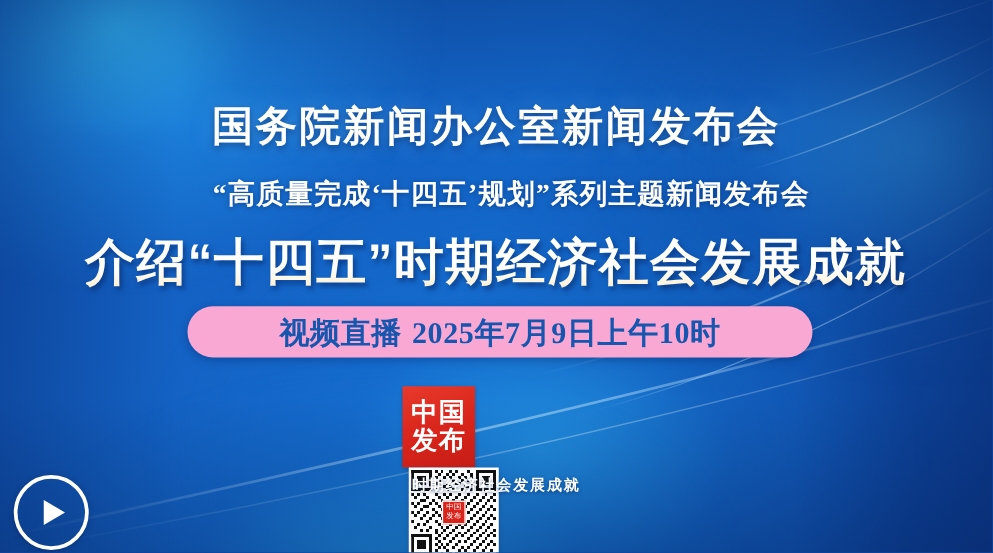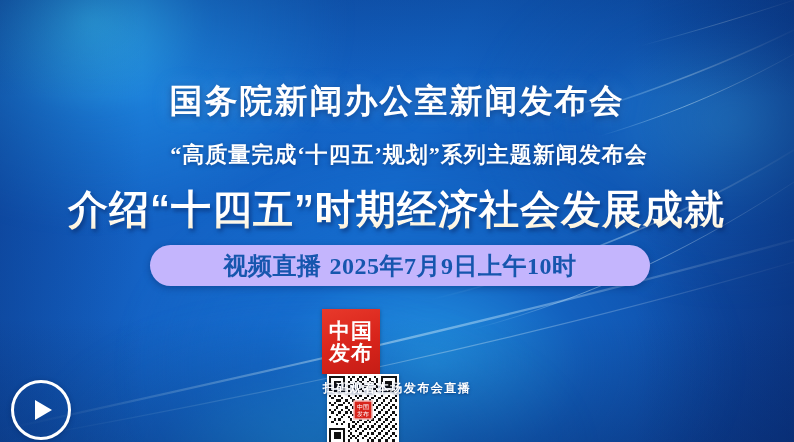--- a/index.html
+++ b/index.html
@@ -63,21 +63,21 @@
     position:absolute;left:0;right:1px;top:182px;text-align:center;
     font-size:40px;font-weight:bold;letter-spacing:1px;
     font-family:"Liberation Sans","DejaVu Sans",sans-serif;
     background:linear-gradient(180deg,#ffffff 0%,#ffffff 58%,#fdf3dc 82%,#f6dca6 100%);
     -webkit-background-clip:text;background-clip:text;
     color:transparent;-webkit-text-fill-color:transparent;
     filter:drop-shadow(2px 3px 2px rgba(4,32,92,.55));
   }
   .pill{
     position:absolute;left:150px;top:245px;width:500px;height:41px;
-    background:#c4b5fd;border-radius:21px;
+    background:#f9a8d4;border-radius:21px;
     display:flex;align-items:center;justify-content:center;
     box-shadow:0 2px 7px rgba(3,28,80,.35);
   }
   .pill-text{
     color:#1656ae;font-size:24px;font-weight:bold;white-space:nowrap;
     font-family:"Liberation Serif","DejaVu Serif",serif;letter-spacing:.5px;
   }
   .pill-text .label{margin-right:8px;}
   
   .codeblock{position:absolute;left:322px;top:309px;display:flex;align-items:flex-start;flex-direction:column;}
@@ -404,20 +404,20 @@
               <rect x="26" y="28" width="1" height="1"></rect>
           </g>
         </svg>
         <div class="qr-badge">
           <span>中国</span>
           <span>发布</span>
         </div>
       </div>
     </div>
 
-    <div class="scan-caption">扫码观看本场发布会直播</div>
+    <div class="scan-caption">时期经济社会发展成就</div>
 
     <div class="play-btn">
       <div class="play-tri"></div>
     </div>
 
   </div>
 </div>
 
 </body></html>

